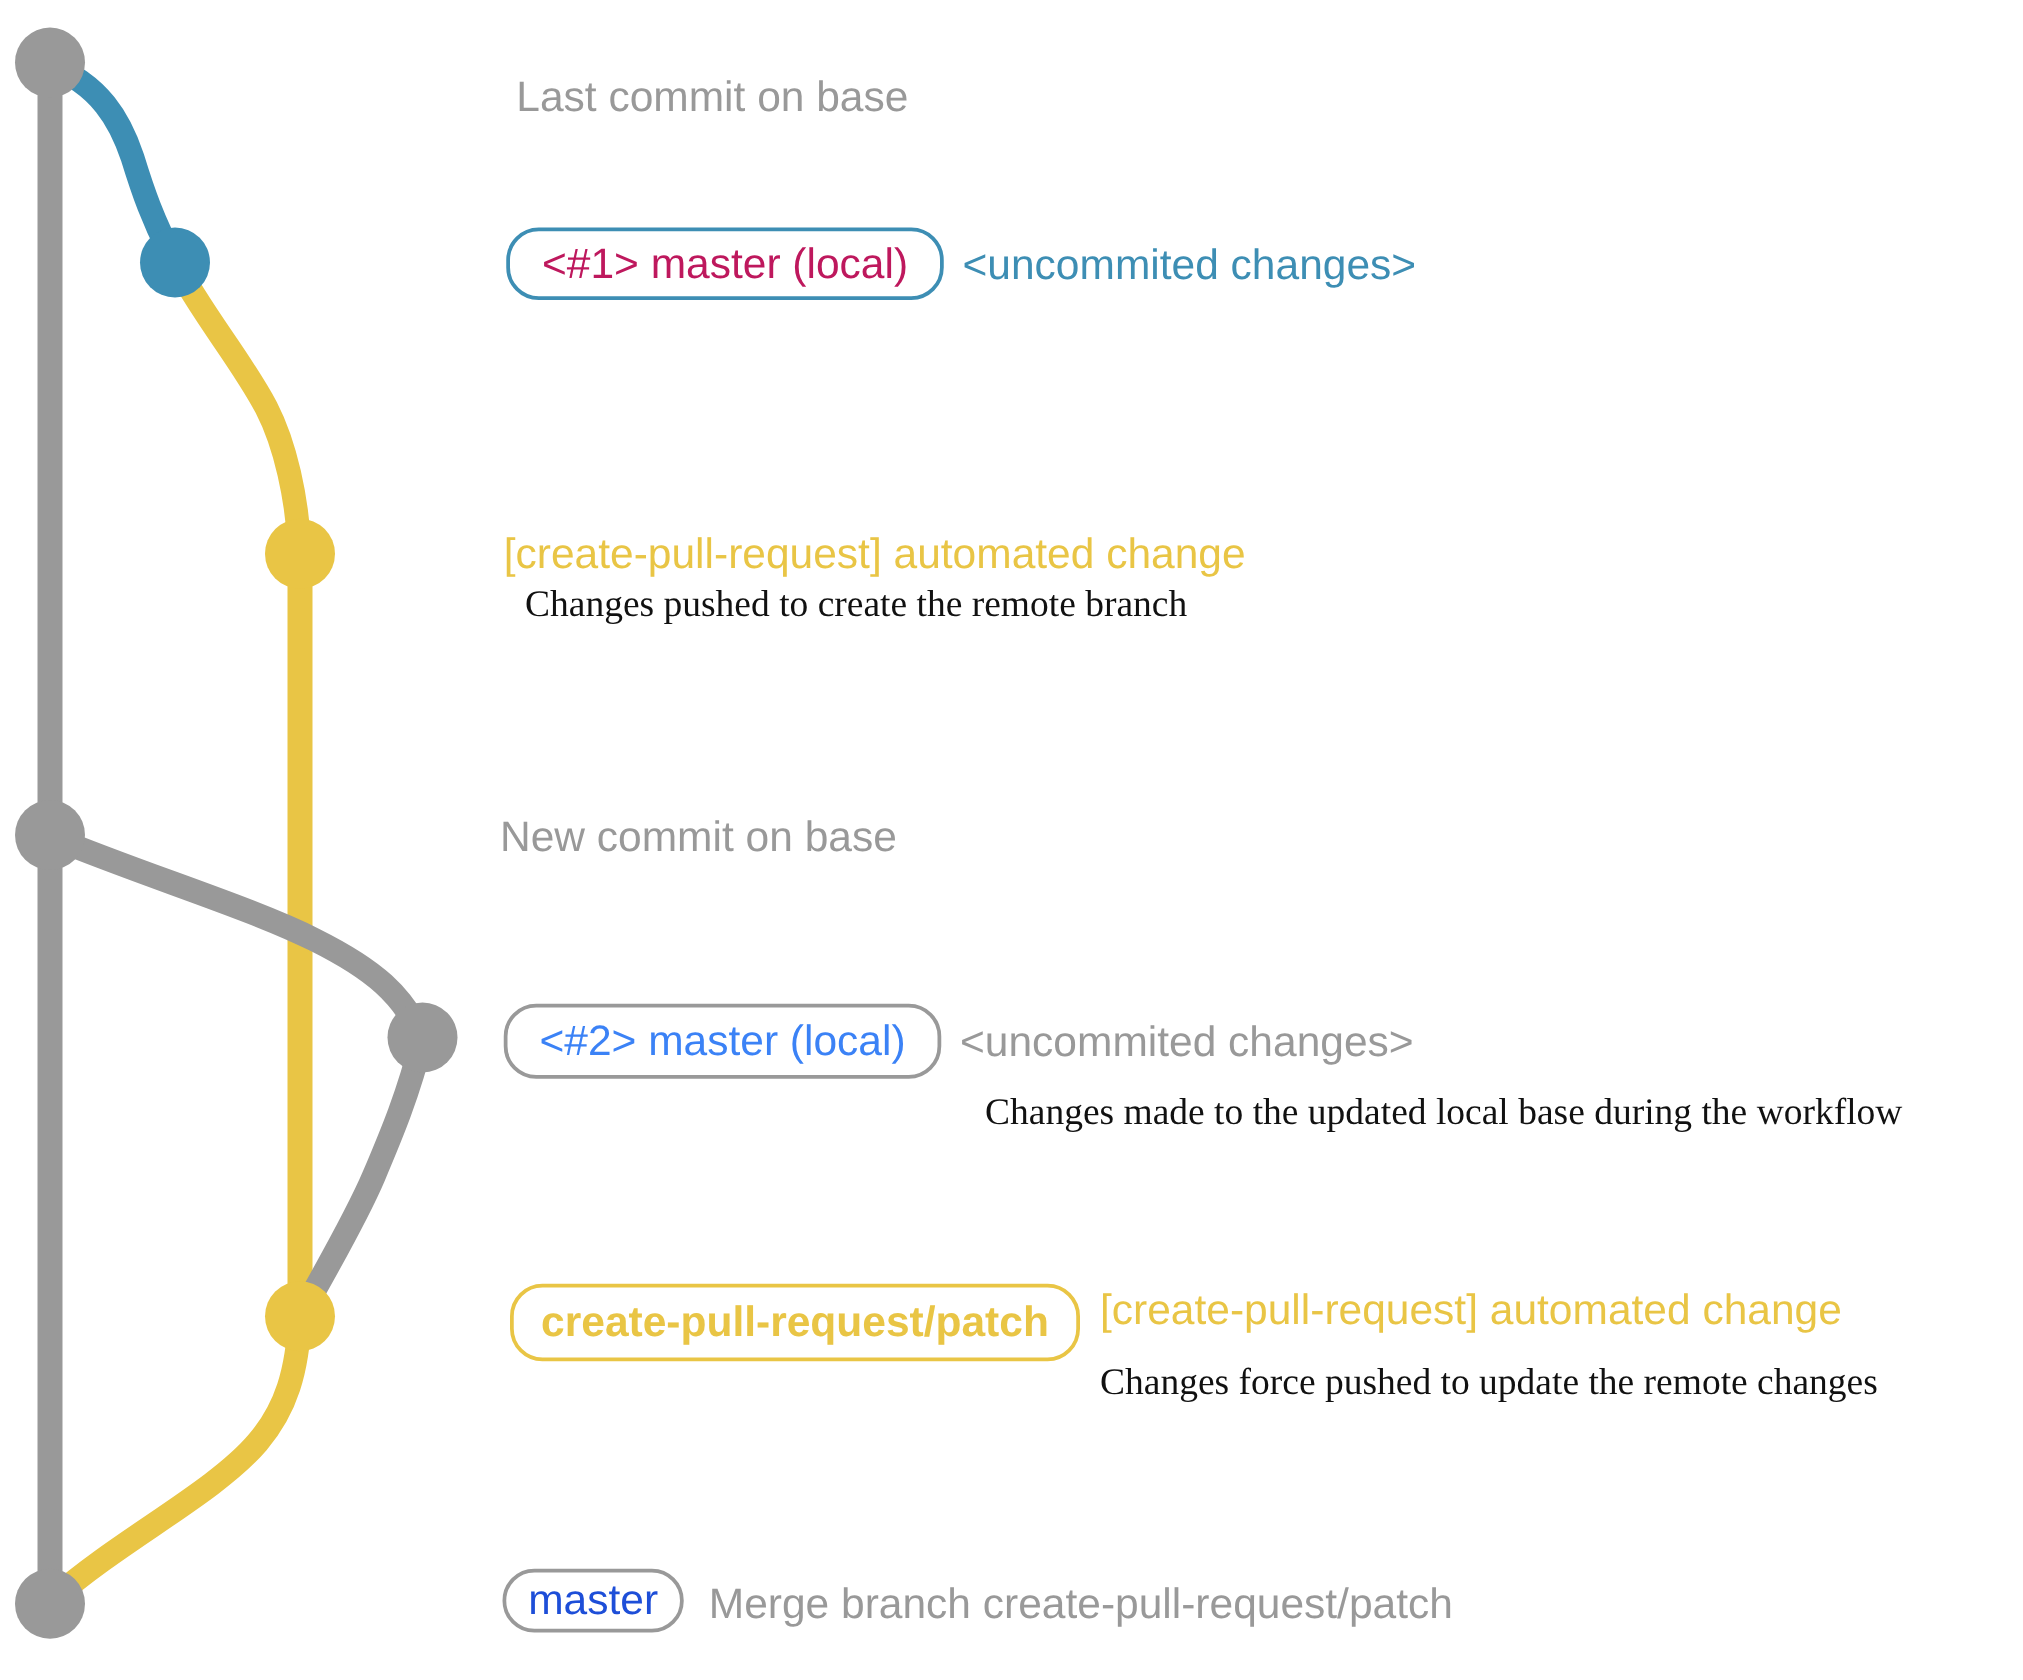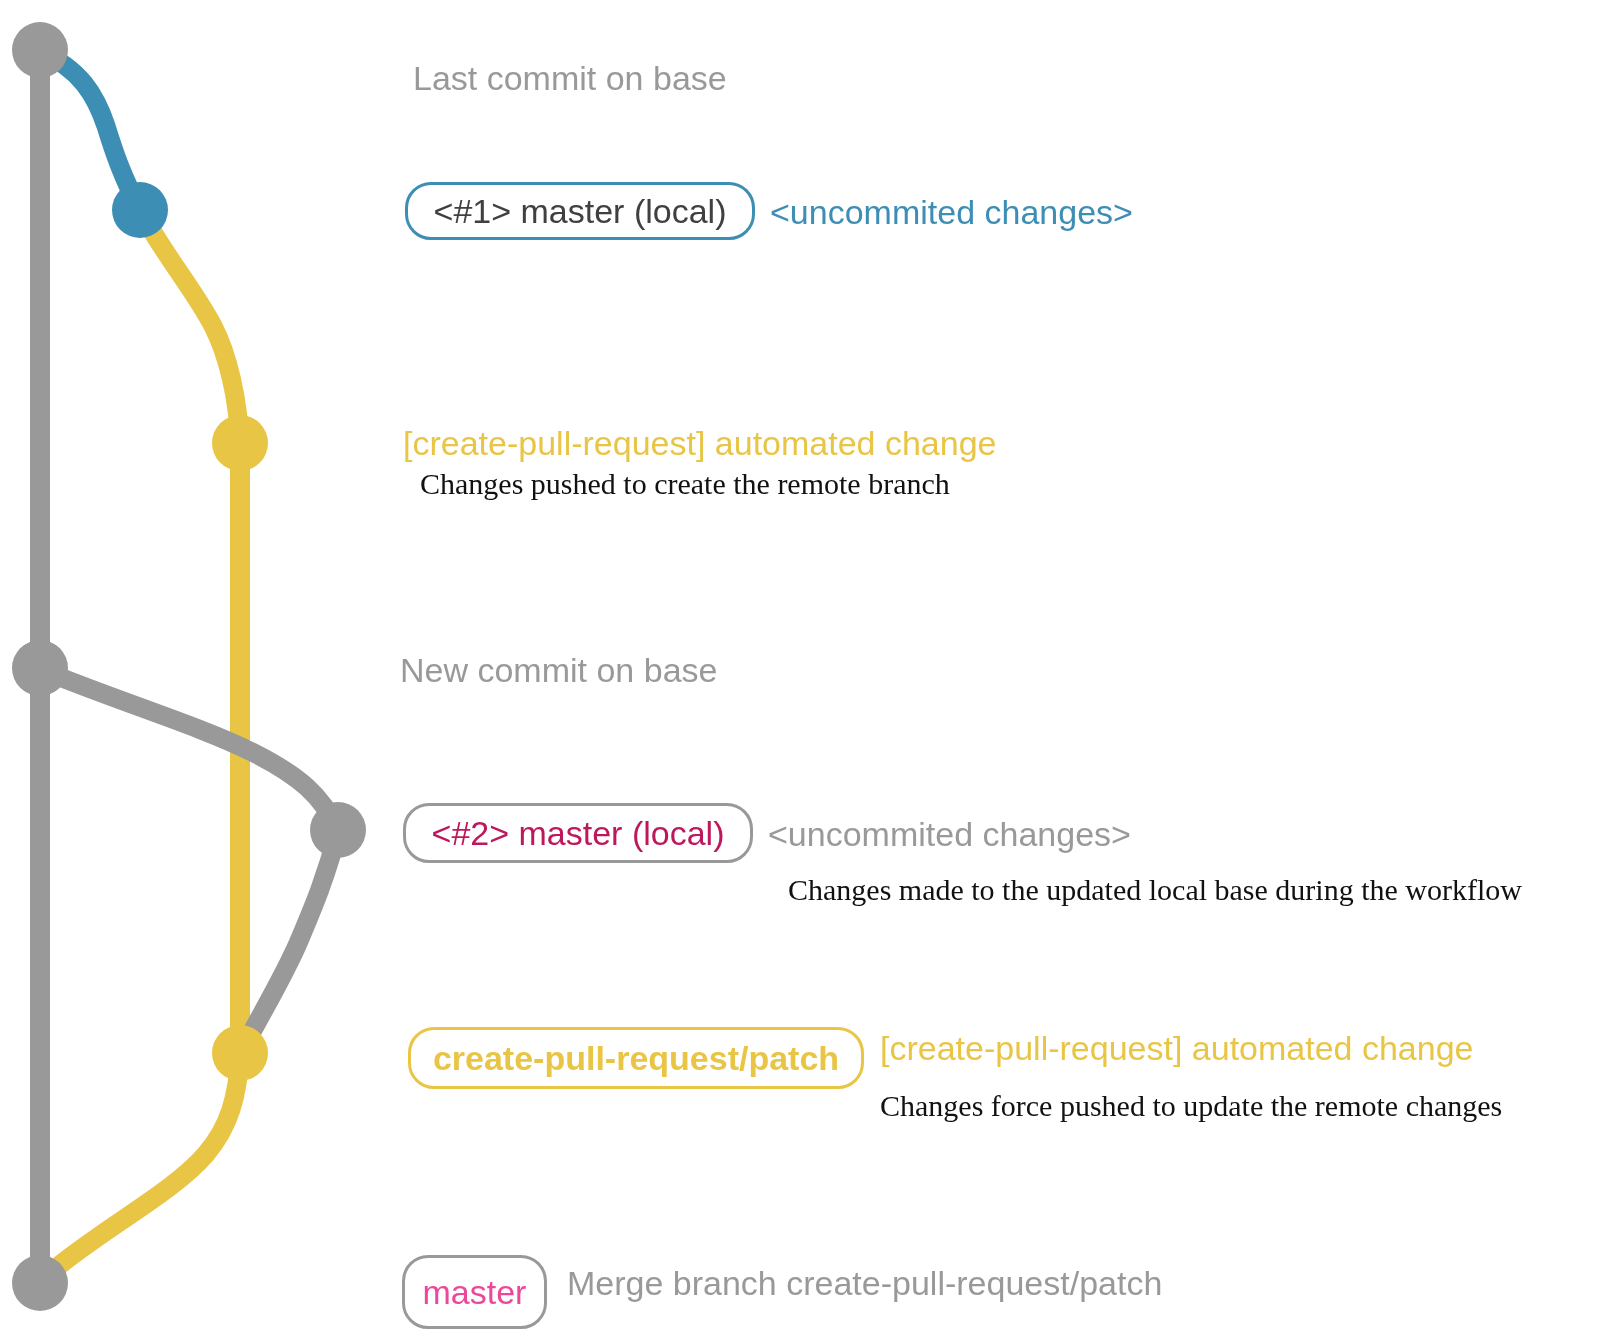--- a/index.html
+++ b/index.html
@@ -53,40 +53,40 @@
     <circle cx="140" cy="210" r="28" fill="#3D8EB4"></circle>
     <circle cx="240" cy="443" r="28" fill="#E9C545"></circle>
     <circle cx="40" cy="668" r="28" fill="#999999"></circle>
     <circle cx="338" cy="830" r="28" fill="#999999"></circle>
     <circle cx="240" cy="1053" r="28" fill="#E9C545"></circle>
     <circle cx="40" cy="1283" r="28" fill="#999999"></circle>
   </svg>
 
   <div class="txt sans heading" style="left:413px;top:34px;margin-top:24px;">Last commit on base</div>
 
-  <div class="branch-box" style="left: 405px; top: 182px; width: 350px; height: 58px; color: #404040; border-color: rgb(61, 142, 180);">
+  <div class="branch-box" style="left: 405px; top: 182px; width: 350px; height: 58px; color: #be185d; border-color: rgb(61, 142, 180);">
     <span>&lt;#1&gt; master (local)</span>
   </div>
   <div class="txt sans" style="left: 770px; top: 192px; color: rgb(61, 142, 180);">&lt;uncommited changes&gt;</div>
 
   <div class="txt sans" style="left: 403px; top: 423px; color: rgb(233, 197, 69);">[create-pull-request] automated change</div>
   <div class="txt serif" style="left:420px;top:466px;">Changes pushed to create the remote branch</div>
 
   <div class="txt sans heading" style="left:400px;top:650px;">New commit on base</div>
 
-  <div class="branch-box" style="left: 403px; top: 803px; width: 350px; height: 60px; color: #be185d; border-color: rgb(153, 153, 153); text-align: center;">
+  <div class="branch-box" style="left: 403px; top: 803px; width: 350px; height: 60px; color: #3b82f6; border-color: rgb(153, 153, 153); text-align: center;">
     <span>&lt;#2&gt; master (local)</span>
   </div>
   <div class="txt sans" style="left: 768px; top: 814px; color: rgb(153, 153, 153);">&lt;uncommited changes&gt;</div>
   <div class="txt serif" style="left:788px;top:872px;">Changes made to the updated local base during the workflow</div>
 
   <div class="branch-box" style="left: 408px; top: 1027px; width: 456px; height: 62px; color: rgb(233, 197, 69); border-color: rgb(233, 197, 69); font-weight: bold;">
     <span>create-pull-request/patch</span>
   </div>
   <div class="txt sans" style="left: 880px; top: 1028px; color: rgb(233, 197, 69);">[create-pull-request] automated change</div>
   <div class="txt serif" style="left:880px;top:1088px;">Changes force pushed to update the remote changes</div>
 
-  <div class="branch-box" style="left: 402px; top: 1255px; width: 145px; height: 74px; color: #ec4899; border-color: rgb(153, 153, 153);">
+  <div class="branch-box" style="left: 402px; top: 1255px; width: 145px; height: 51px; color: #1d4ed8; border-color: rgb(153, 153, 153);">
     <span>master</span>
   </div>
   <div class="txt sans heading" style="left:567px;top:1263px;">Merge branch create-pull-request/patch</div>
 
 </div>
 
 </body></html>

